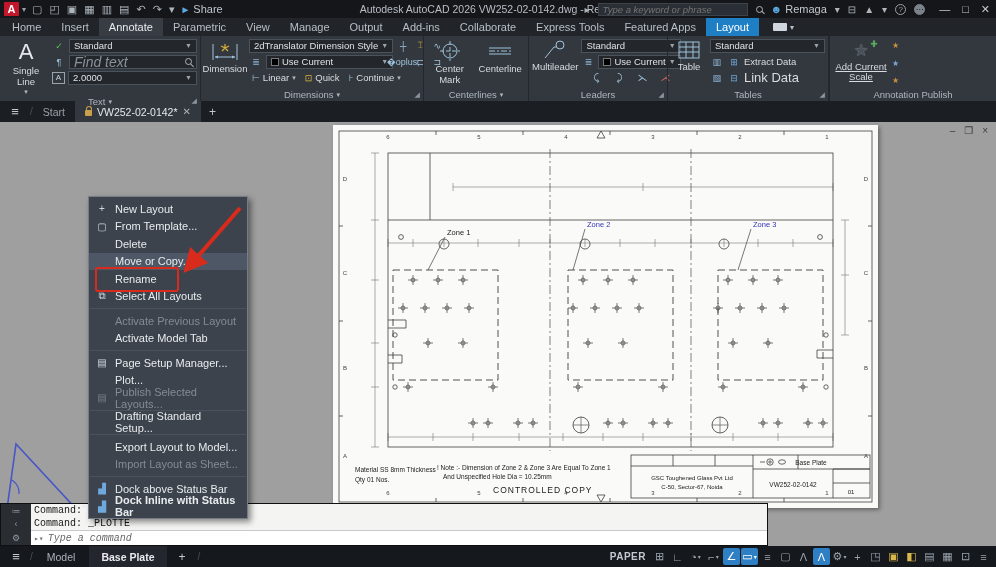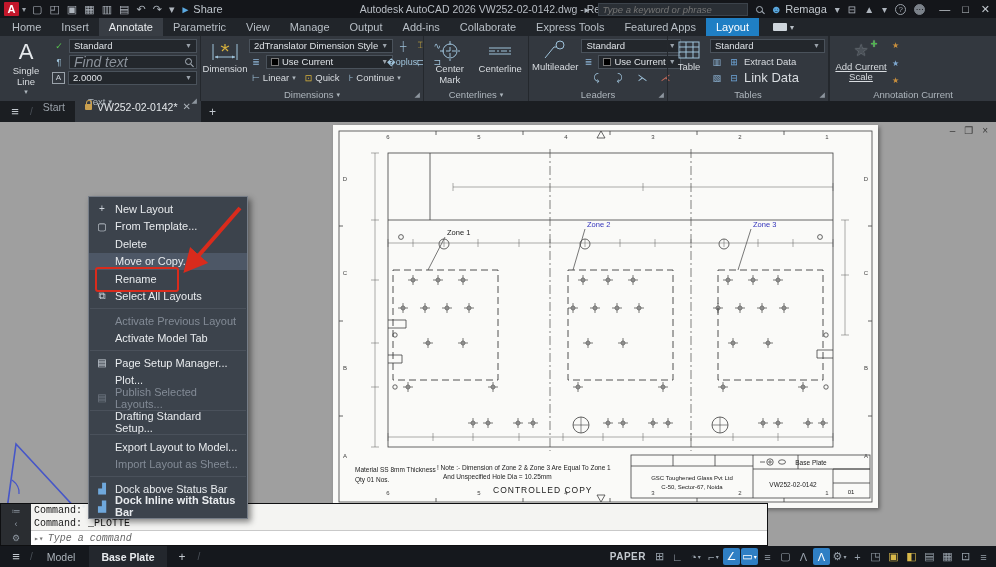--- a/index.html
+++ b/index.html
@@ -57,21 +57,21 @@
   .abox { width:13px; height:12px; border:1px solid #9aa2aa; color:#c9d0d7; font-size:8px; display:flex; align-items:center; justify-content:center; flex:none; }
   .tbtn { display:flex; align-items:center; gap:3px; color:#d8dce0; font-size:9.5px; padding:0 3px; cursor:default; }
   .tbtn .tico { color:#9fc3db; font-size:9px; }
   .iconrow-ico { color:#9fc3db; font-size:10px; width:15px; text-align:center; }
   .vstack-icons { display:flex; flex-direction:column; justify-content:space-between; padding:3px 0; }
   .vstack-icons span { font-size:8px; line-height:9px; text-align:center; }
 
   
   .filetabs { height:21px; background:#1b1e22; display:flex; align-items:stretch; gap:0; }
   .ft-menu { width:30px; display:flex; align-items:center; justify-content:center; color:#c3c9cf; font-size:13px; }
-  .ftab { display:flex; align-items:flex-start; gap:5px; padding:0 10px; color:#9aa1a9; font-size:10.5px; cursor:default; }
+  .ftab { display:flex; align-items:center; gap:5px; padding:0 10px; color:#9aa1a9; font-size:10.5px; cursor:default; }
   .ftab.active { background:#33383f; color:#e4e7ea; }
   .ftab .close { color:#aab1b8; font-size:10px; }
   .lock { width:7px; height:6px; background:#caa04e; border-radius:1px; position:relative; margin-top:3px; }
   .lock::before { content:""; position:absolute; top:-4px; left:1px; width:4px; height:4px; border:1.2px solid #caa04e; border-bottom:none; border-radius:3px 3px 0 0; }
   .ft-plus { display:flex; align-items:center; padding:0 8px; color:#c3c9cf; font-size:12px; }
 
   
   .canvas { position:relative; height:424px; background:#9f9f9f; overflow:hidden; }
   .vp-controls { position:absolute; top:3px; right:8px; display:flex; gap:9px; color:#3c3c3c; font-size:10px; z-index:5; }
   .sheet { position:absolute; left:333px; top:3px; width:545px; height:383px; background:#fafaf8; box-shadow:2px 2px 4px rgba(0,0,0,.35); }
@@ -402,21 +402,21 @@
           <span class="bicon" style="font-size:17px; color:#4a5057; text-shadow:0 0 1px #9aa2aa; position:relative;">★<span style="position:absolute; right:-9px; top:-3px; color:#4db84a; font-size:12px; font-weight:bold;">+</span></span>
           <span style="line-height:10px;text-decoration:underline;">Add Current Scale</span>
         </div>
         <div class="vstack-icons">
           <span style="color:#c98f3d;">★</span>
           <span style="color:#7fa8d0;">★</span>
           <span style="color:#c98f3d;">★</span>
         </div>
       </div>
       <div class="panel-footer">
-        <span>Annotation Current</span>
+        <span>Annotation Publish</span>
       </div>
     </div>
   </div>
 
   <div class="filetabs">
     <div class="ft-menu">≡</div>
     <span class="sb-slash" style="align-self:center;">/</span>
     <div class="ftab">
       <span>Start</span>
     </div>

